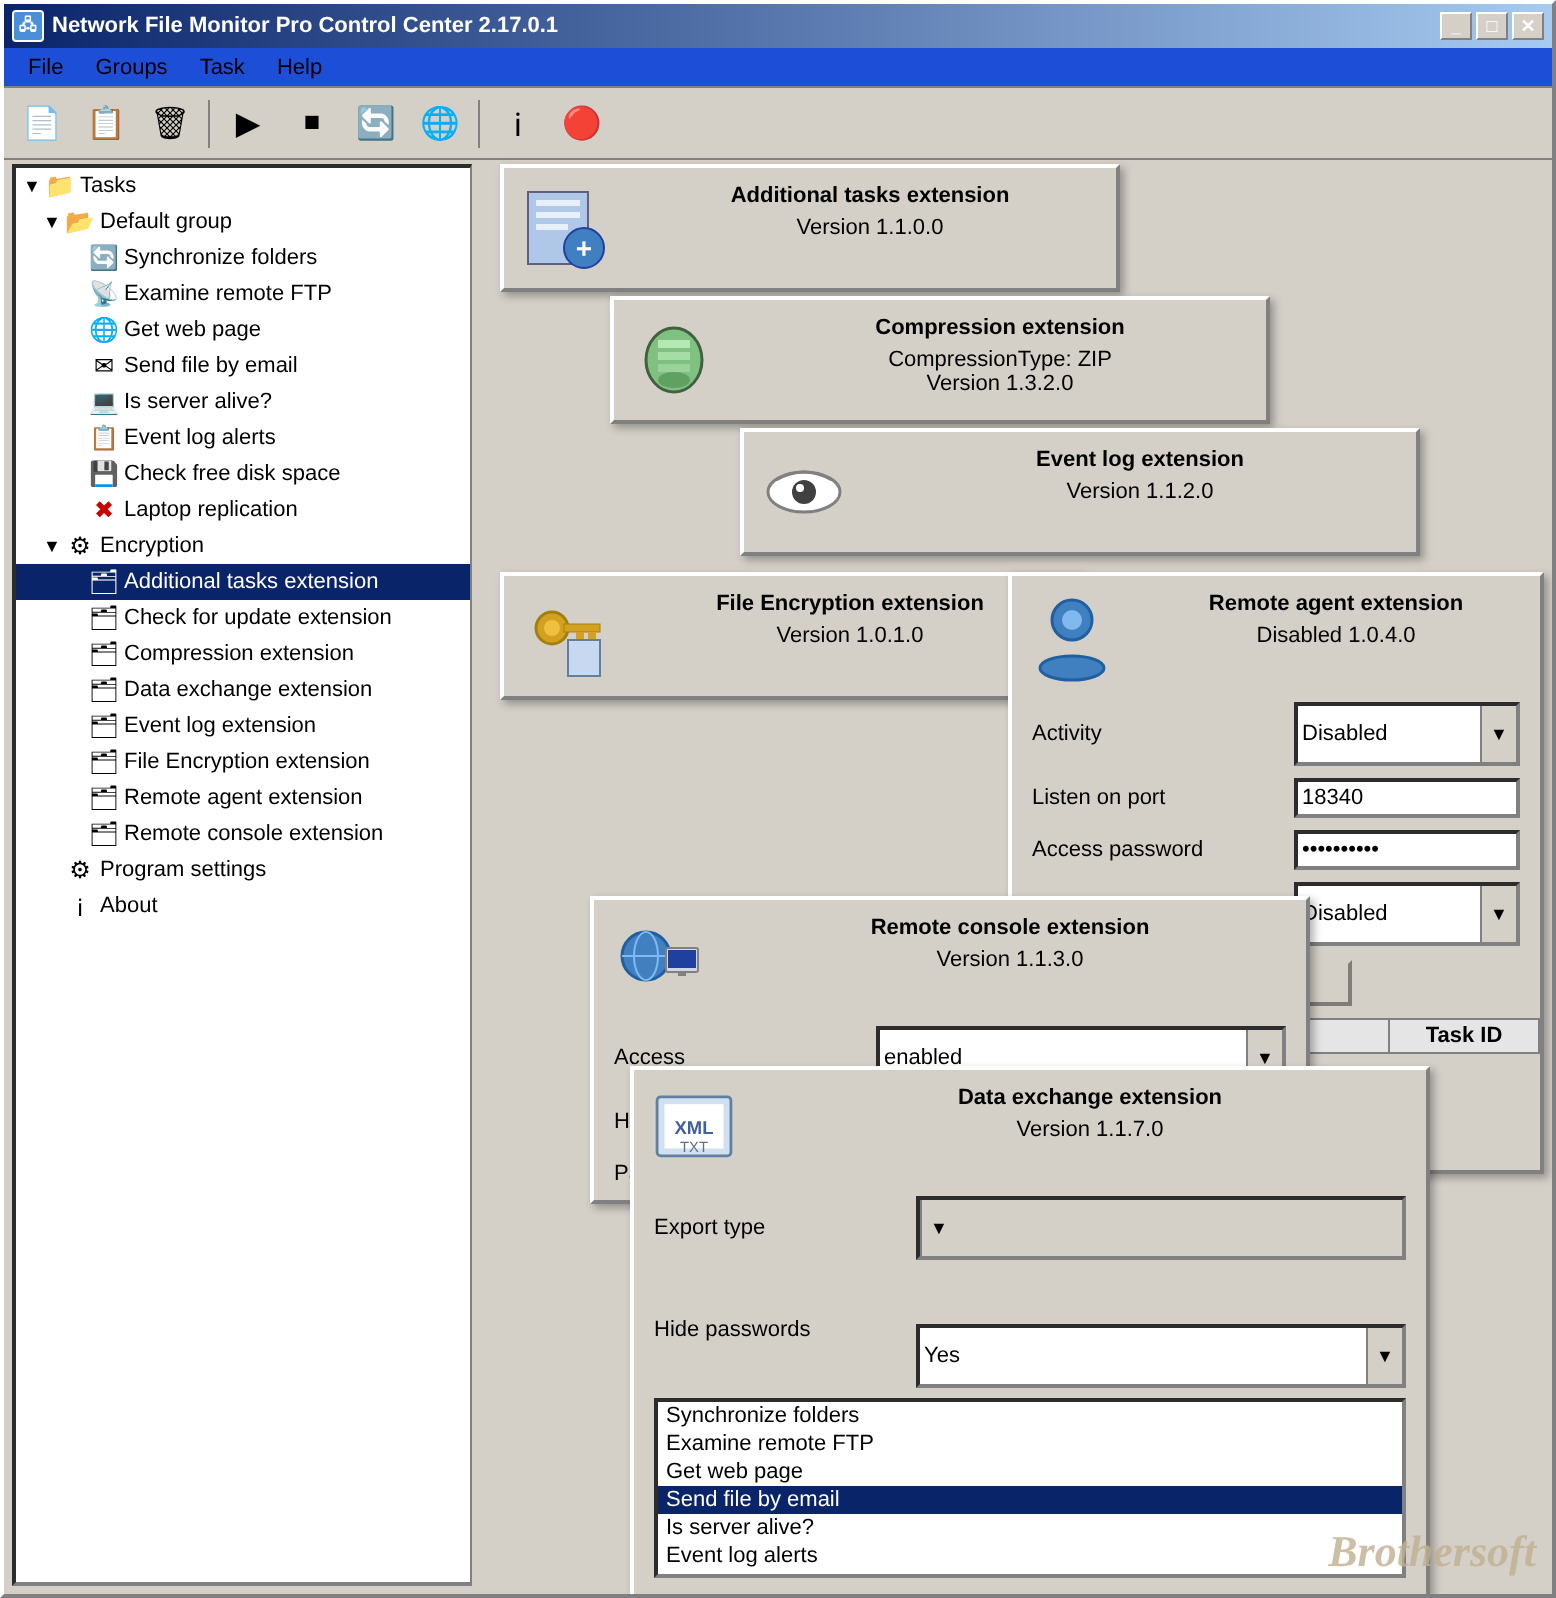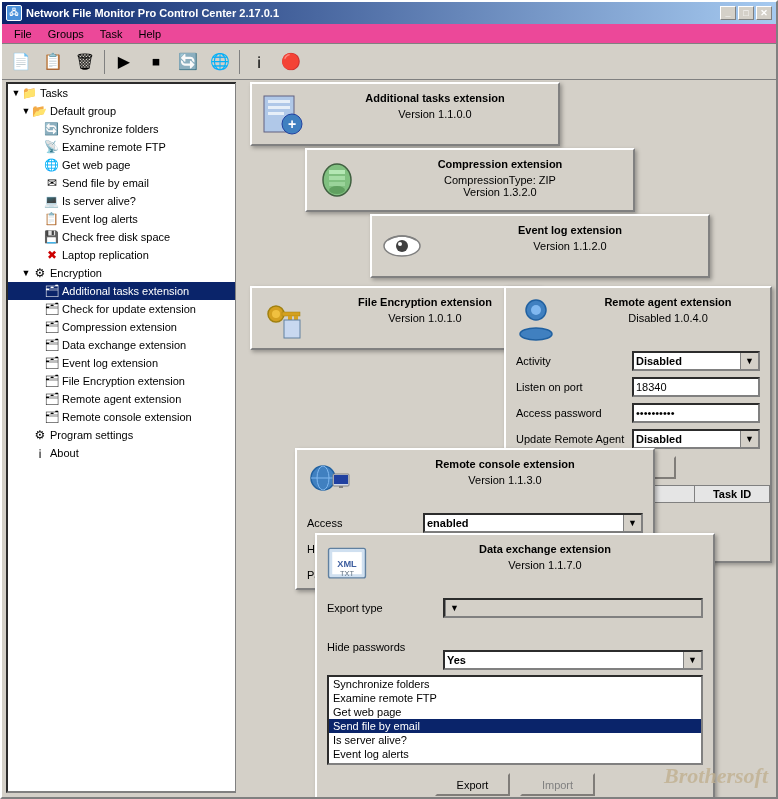--- a/index.html
+++ b/index.html
@@ -56,21 +56,21 @@
       border-top-color: #fff;
       border-left-color: #fff;
       display: flex; align-items: center; justify-content: center;
       font-size: 9px;
       cursor: pointer;
     }
     .title-btn.close { background: #d4d0c8; }
 
     
     .menu-bar {
-      background: #ec4899;
+      background: #1d4ed8;
       height: 20px;
       display: flex;
       align-items: center;
       padding: 0 4px;
       border-bottom: 1px solid #808080;
     }
     .menu-item {
       padding: 2px 8px;
       font-size: 11px;
       cursor: pointer;
@@ -164,40 +164,39 @@
     .panel-label {
       font-size: 11px;
       text-align: center;
     }
 
     
     .form-row {
       display: flex;
       align-items: center;
       padding: 3px 10px;
-      gap: 6px;
+      gap: 21px;
     }
     .form-label {
       font-size: 11px;
       min-width: 110px;
     }
     .form-input {
       flex: 1;
       height: 20px;
       border: 2px inset #808080;
       font-size: 11px;
       padding: 0 2px;
       background: white;
     }
     .select-container {
       flex: 1;
       display: flex;
-      height: 20px;
+      height: 32px;
       border: 2px inset #808080;
-      font-weight: bold;
     }
     .select-value {
       flex: 1;
       background: white;
       padding: 0 2px;
       font-size: 11px;
       display: flex;
       align-items: center;
     }
     .select-arrow-btn {

